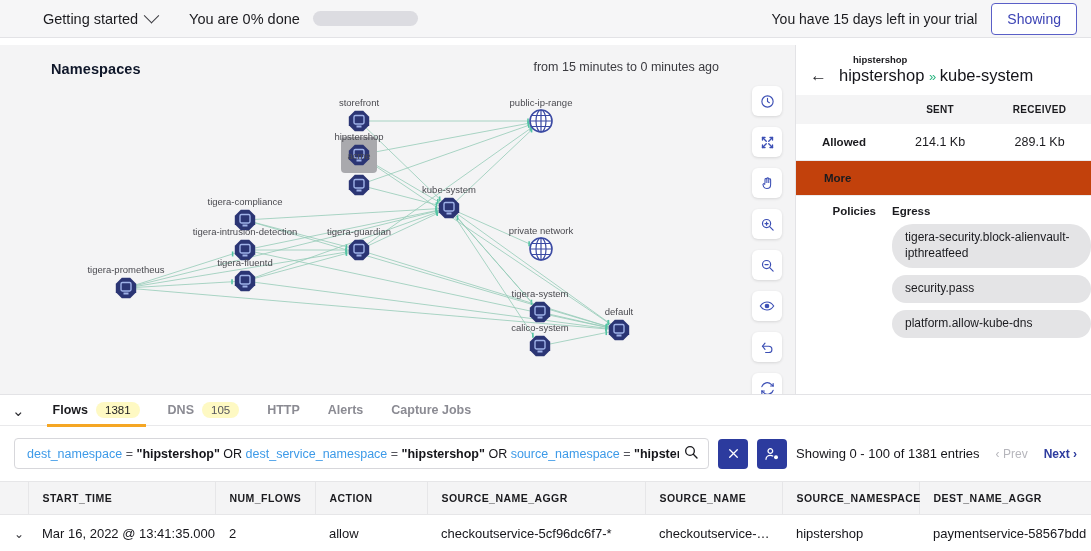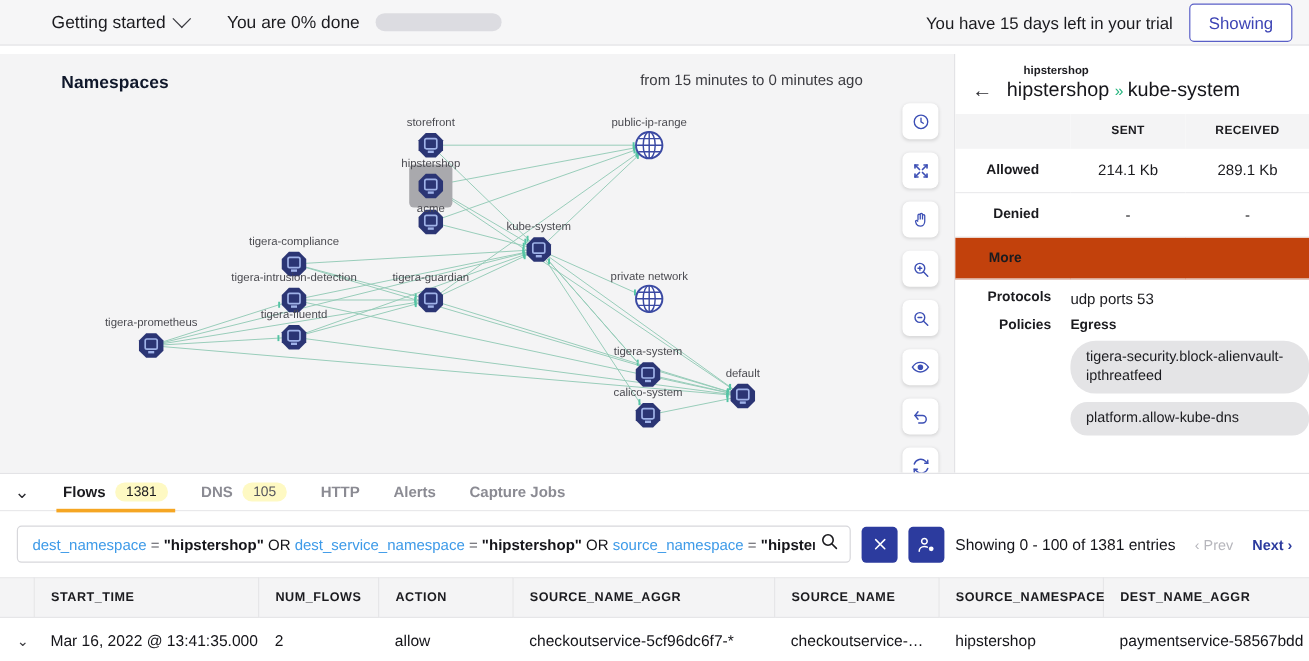--- a/index.html
+++ b/index.html
@@ -402,21 +402,21 @@
         <svg width="15" height="15" viewBox="0 0 24 24" fill="none" stroke="#3c4fb5" stroke-width="1.9" stroke-linecap="round">
           <path d="M3 9a9 9 0 0115-3.5L21 8"></path>
             <path d="M21 4v4h-4"></path>
           <path d="M21 15a9 9 0 01-15 3.5L3 16"></path>
             <path d="M3 20v-4h4"></path>
         </svg>
       </div>
     </div>
   <div class="node-label" style="left: 359px; top: 52px;">storefront</div>
       <div class="node-label" style="left: 359px; top: 86px;">hipstershop</div>
-      <div class="node-label" style="left: 359px; top: 124px;">acme</div>
+      <div class="node-label" style="left: 359px; top: 105px;">acme</div>
       <div class="node-label" style="left: 541px; top: 52px;">public-ip-range</div>
       <div class="node-label" style="left: 449px; top: 139px;">kube-system</div>
       <div class="node-label" style="left: 541px; top: 180px;">private network</div>
       <div class="node-label" style="left: 245px; top: 151px;">tigera-compliance</div>
       <div class="node-label" style="left: 245px; top: 181px;">tigera-intrusion-detection</div>
       <div class="node-label" style="left: 359px; top: 181px;">tigera-guardian</div>
       <div class="node-label" style="left: 245px; top: 212px; text-align: right;">tigera-fluentd</div>
       <div class="node-label" style="left: 126px; top: 219px;">tigera-prometheus</div>
       <div class="node-label" style="left: 540px; top: 243px;">tigera-system</div>
       <div class="node-label" style="left: 619px; top: 261px;">default</div>
@@ -443,41 +443,33 @@
           <th>SENT</th>
           <th>RECEIVED</th>
         </tr>
       </thead>
       <tbody>
         <tr>
           <td class="lbl">Allowed</td>
           <td>214.1 Kb</td>
           <td>289.1 Kb</td>
         </tr>
-        <tr>
-          <td class="lbl">Denied</td>
-          <td>-</td>
-          <td>-</td>
-        </tr>
         <tr class="more-row">
           <td colspan="3">More</td>
         </tr>
       </tbody>
     </table>
 
     <div class="kv">
-      <div class="k">Protocols</div>
-      <div class="v">udp ports 53</div>
-    </div>
-    <div class="kv">
       <div class="k">Policies</div>
       <div class="v bold">Egress</div>
     </div>
     <div class="tags" id="policy-tags">
         <div class="tag">tigera-security.block-alienvault-ipthreatfeed</div>
+        <div class="tag">security.pass</div>
         <div class="tag">platform.allow-kube-dns</div>
       </div>
   </div>
 
   <div class="bottom">
     <div class="tabs">
       <span class="tabs-chev">⌄</span>
       <div class="tab active">
         <span>Flows</span>
         <span class="pill">1381</span>

